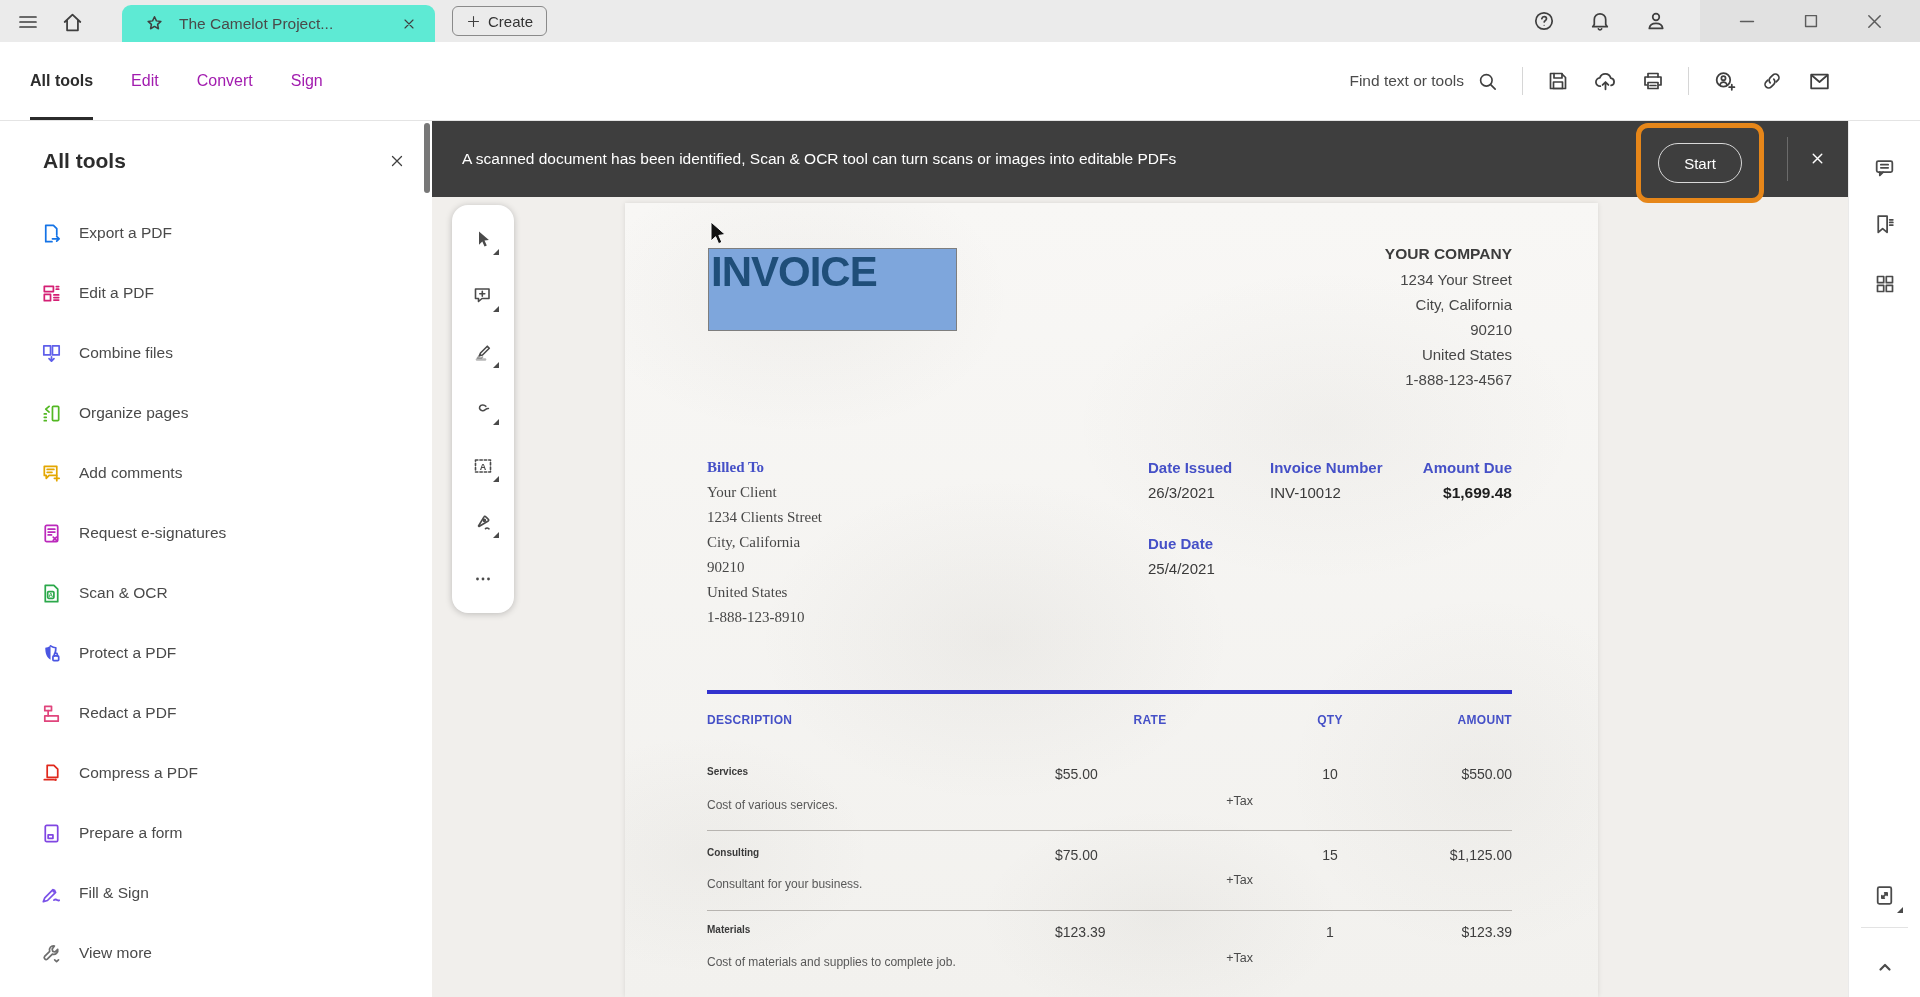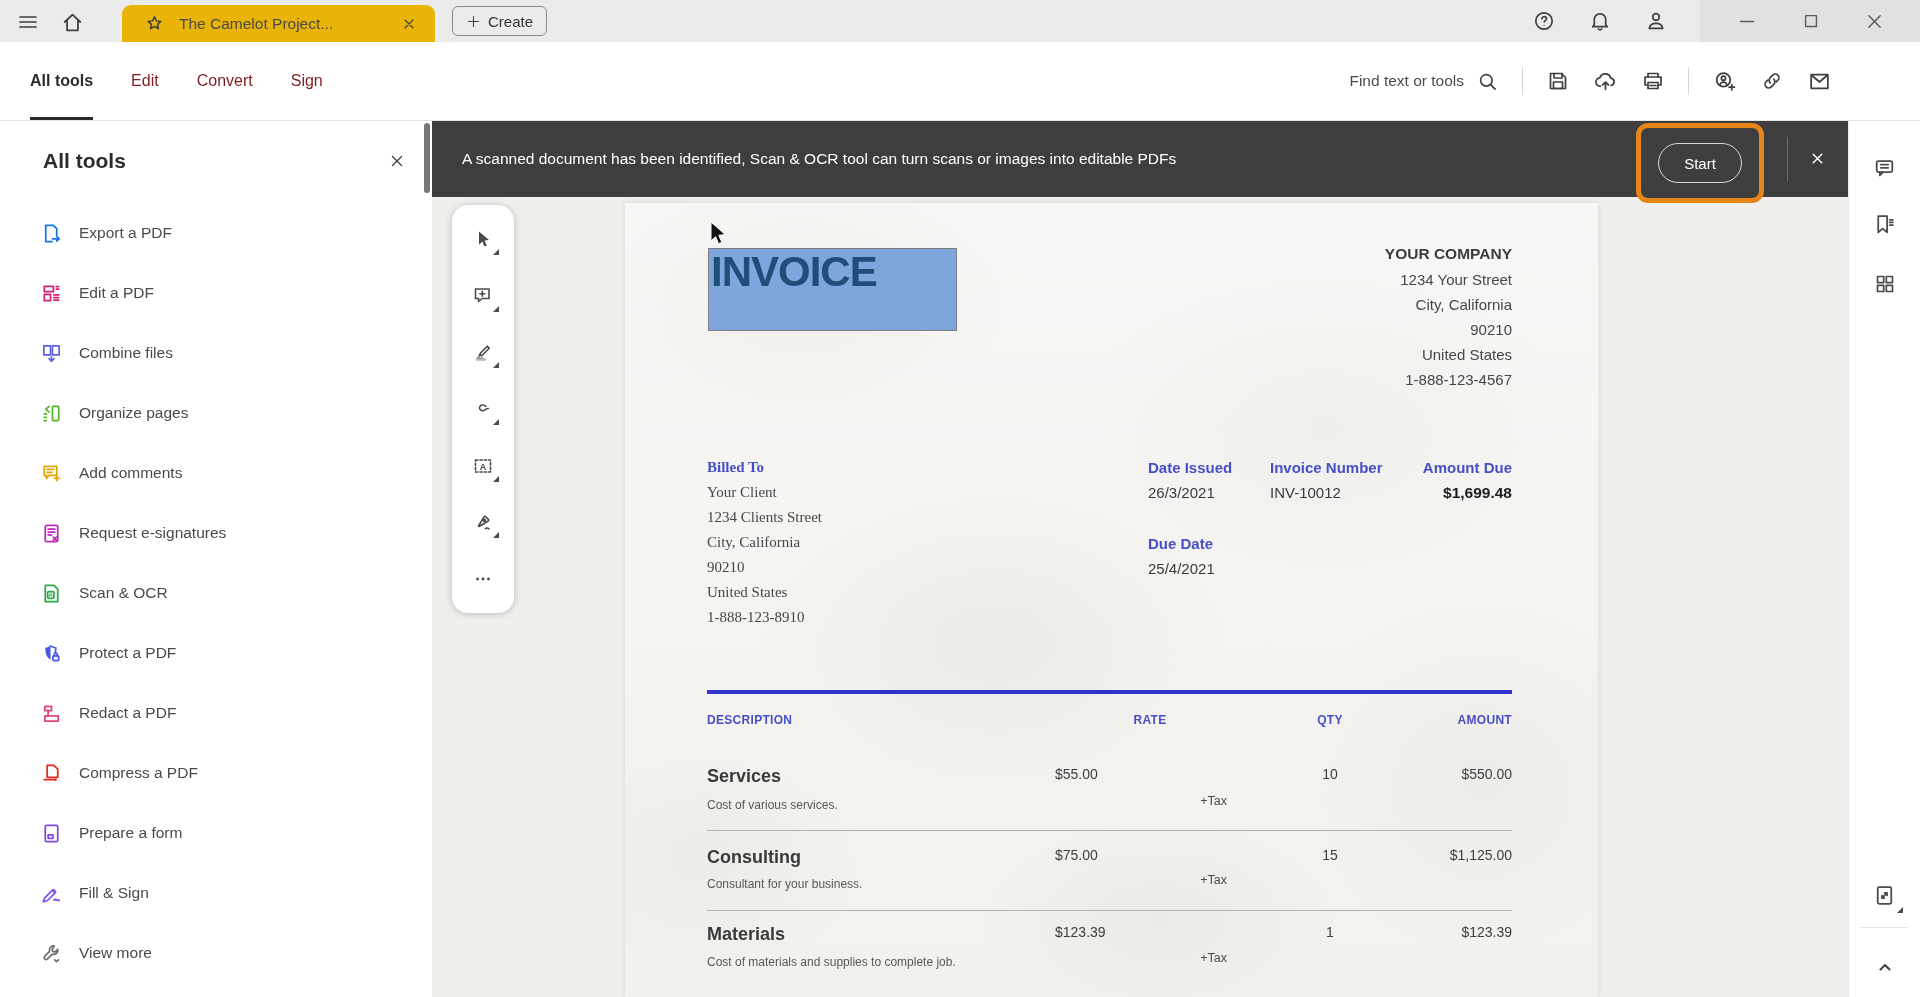--- a/index.html
+++ b/index.html
@@ -7,36 +7,36 @@
        -webkit-font-smoothing:antialiased;color:#3f3f3f;background:#f1efec;}
   .app{position:relative;width:1920px;height:997px;}
   svg{display:block;}
   .ic{stroke:#3f3f3f;fill:none;stroke-width:1.7;stroke-linecap:round;stroke-linejoin:round;}
   button{border:none;background:transparent;padding:0;cursor:pointer;font-family:inherit;}
 
   
   .titlebar{position:absolute;left:0;top:0;width:1920px;height:42px;background:#ebebeb;}
   .tb-icon{position:absolute;top:9px;width:26px;height:26px;display:flex;align-items:center;justify-content:center;}
   .hamburger{left:15px;} .home{left:59px;}
-  .doc-tab{position:absolute;left:122px;top:5px;width:313px;height:37px;background:#eab308;
+  .doc-tab{position:absolute;left:122px;top:5px;width:313px;height:37px;background:#5eead4;
            border-radius:9px 9px 0 0;display:flex;align-items:center;}
   .doc-tab .star{margin-left:22px;}
   .doc-tab .tab-title{margin-left:14px;font-size:15.5px;color:#4a4a4a;white-space:nowrap;overflow:hidden;max-width:195px;}
   .doc-tab .tab-close{margin-left:auto;margin-right:18px;}
   .create-btn{position:absolute;left:452px;top:6px;height:30px;padding:0 13px;border:1.5px solid #8a8a8a;
               border-radius:6px;display:flex;align-items:center;gap:7px;font-size:15px;color:#333;}
   .tb-right-icons{position:absolute;right:252px;top:0;height:42px;display:flex;align-items:center;gap:32px;}
   .win-controls{position:absolute;right:0;top:0;width:220px;height:42px;background:#e1e1e1;
                 display:flex;align-items:center;justify-content:space-around;padding:0 14px;box-sizing:border-box;}
   .win-controls .ic{stroke:#5c5c5c;}
 
   
   .toolbar{position:absolute;left:0;top:42px;width:1920px;height:79px;background:#fff;border-bottom:1px solid #e4e4e4;box-sizing:border-box;}
   .app-tabs{position:absolute;left:30px;top:0;height:78px;display:flex;align-items:center;gap:38px;}
-  .app-tab{font-size:16px;color:#7f1d1d;position:relative;height:78px;display:flex;align-items:center;}
+  .app-tab{font-size:16px;color:#a21caf;position:relative;height:78px;display:flex;align-items:center;}
   .app-tab.active{color:#2c2c2c;font-weight:bold;}
   .app-tab.active::after{content:"";position:absolute;left:0;right:0;bottom:0;height:3px;background:#2b2b2b;}
   .tb-tools{position:absolute;right:88px;top:0;height:78px;display:flex;align-items:center;gap:23px;}
   .find-group{display:flex;align-items:center;gap:12px;}
   .find-label{font-size:15.5px;color:#4b4b4b;}
   .vdiv{width:1px;height:28px;background:#d6d6d6;}
 
   
   .main{position:absolute;left:0;top:121px;width:1920px;height:876px;}
 
@@ -109,25 +109,25 @@
   .meta-val{font-size:15px;color:#3a3a3a;line-height:25px;}
   .amount-val{font-size:15.5px;color:#1d1d1d;font-weight:bold;line-height:25px;}
   .inv-rule{position:absolute;left:82px;right:86px;top:487px;height:4px;background:#3232ce;}
   .thead{position:absolute;left:0;top:510px;width:973px;height:20px;}
   .th{position:absolute;font-size:12px;font-weight:bold;color:#4550c7;letter-spacing:.3px;}
   .col-desc{left:82px;width:360px;}
   .col-rate{left:426px;width:198px;text-align:center;}
   .col-qty{left:650px;width:110px;text-align:center;}
   .col-amt{left:760px;width:127px;text-align:right;}
   .trow{position:absolute;left:0;width:973px;}
-  .td-desc{position:absolute;left:82px;width:360px;font-size:18px;font-weight:bold;color:#3a3a3a;}
+  .td-desc{position:absolute;left:82px;width:360px;font-size:10px;font-weight:bold;color:#3a3a3a;}
   .td-note{position:absolute;left:82px;width:420px;font-size:12px;color:#585858;}
   .td-rate,.td-qty,.td-amt{position:absolute;font-size:14px;color:#3d3d3d;}
   .td-rate{left:430px;width:198px;text-align:left;}
-  .td-tax{position:absolute;left:404px;width:198px;text-align:right;font-size:12.5px;color:#4a4a4a;}
+  .td-tax{position:absolute;left:430px;width:198px;text-align:right;font-size:12.5px;color:#4a4a4a;}
   .td-qty{left:650px;width:110px;text-align:center;}
   .td-amt{left:760px;width:127px;text-align:right;}
   .row-div{position:absolute;left:82px;right:86px;height:1px;background:#b7b4b0;}
 </style>
 </head>
 <body>
 
 <div class="app">
 
   <header class="titlebar">

